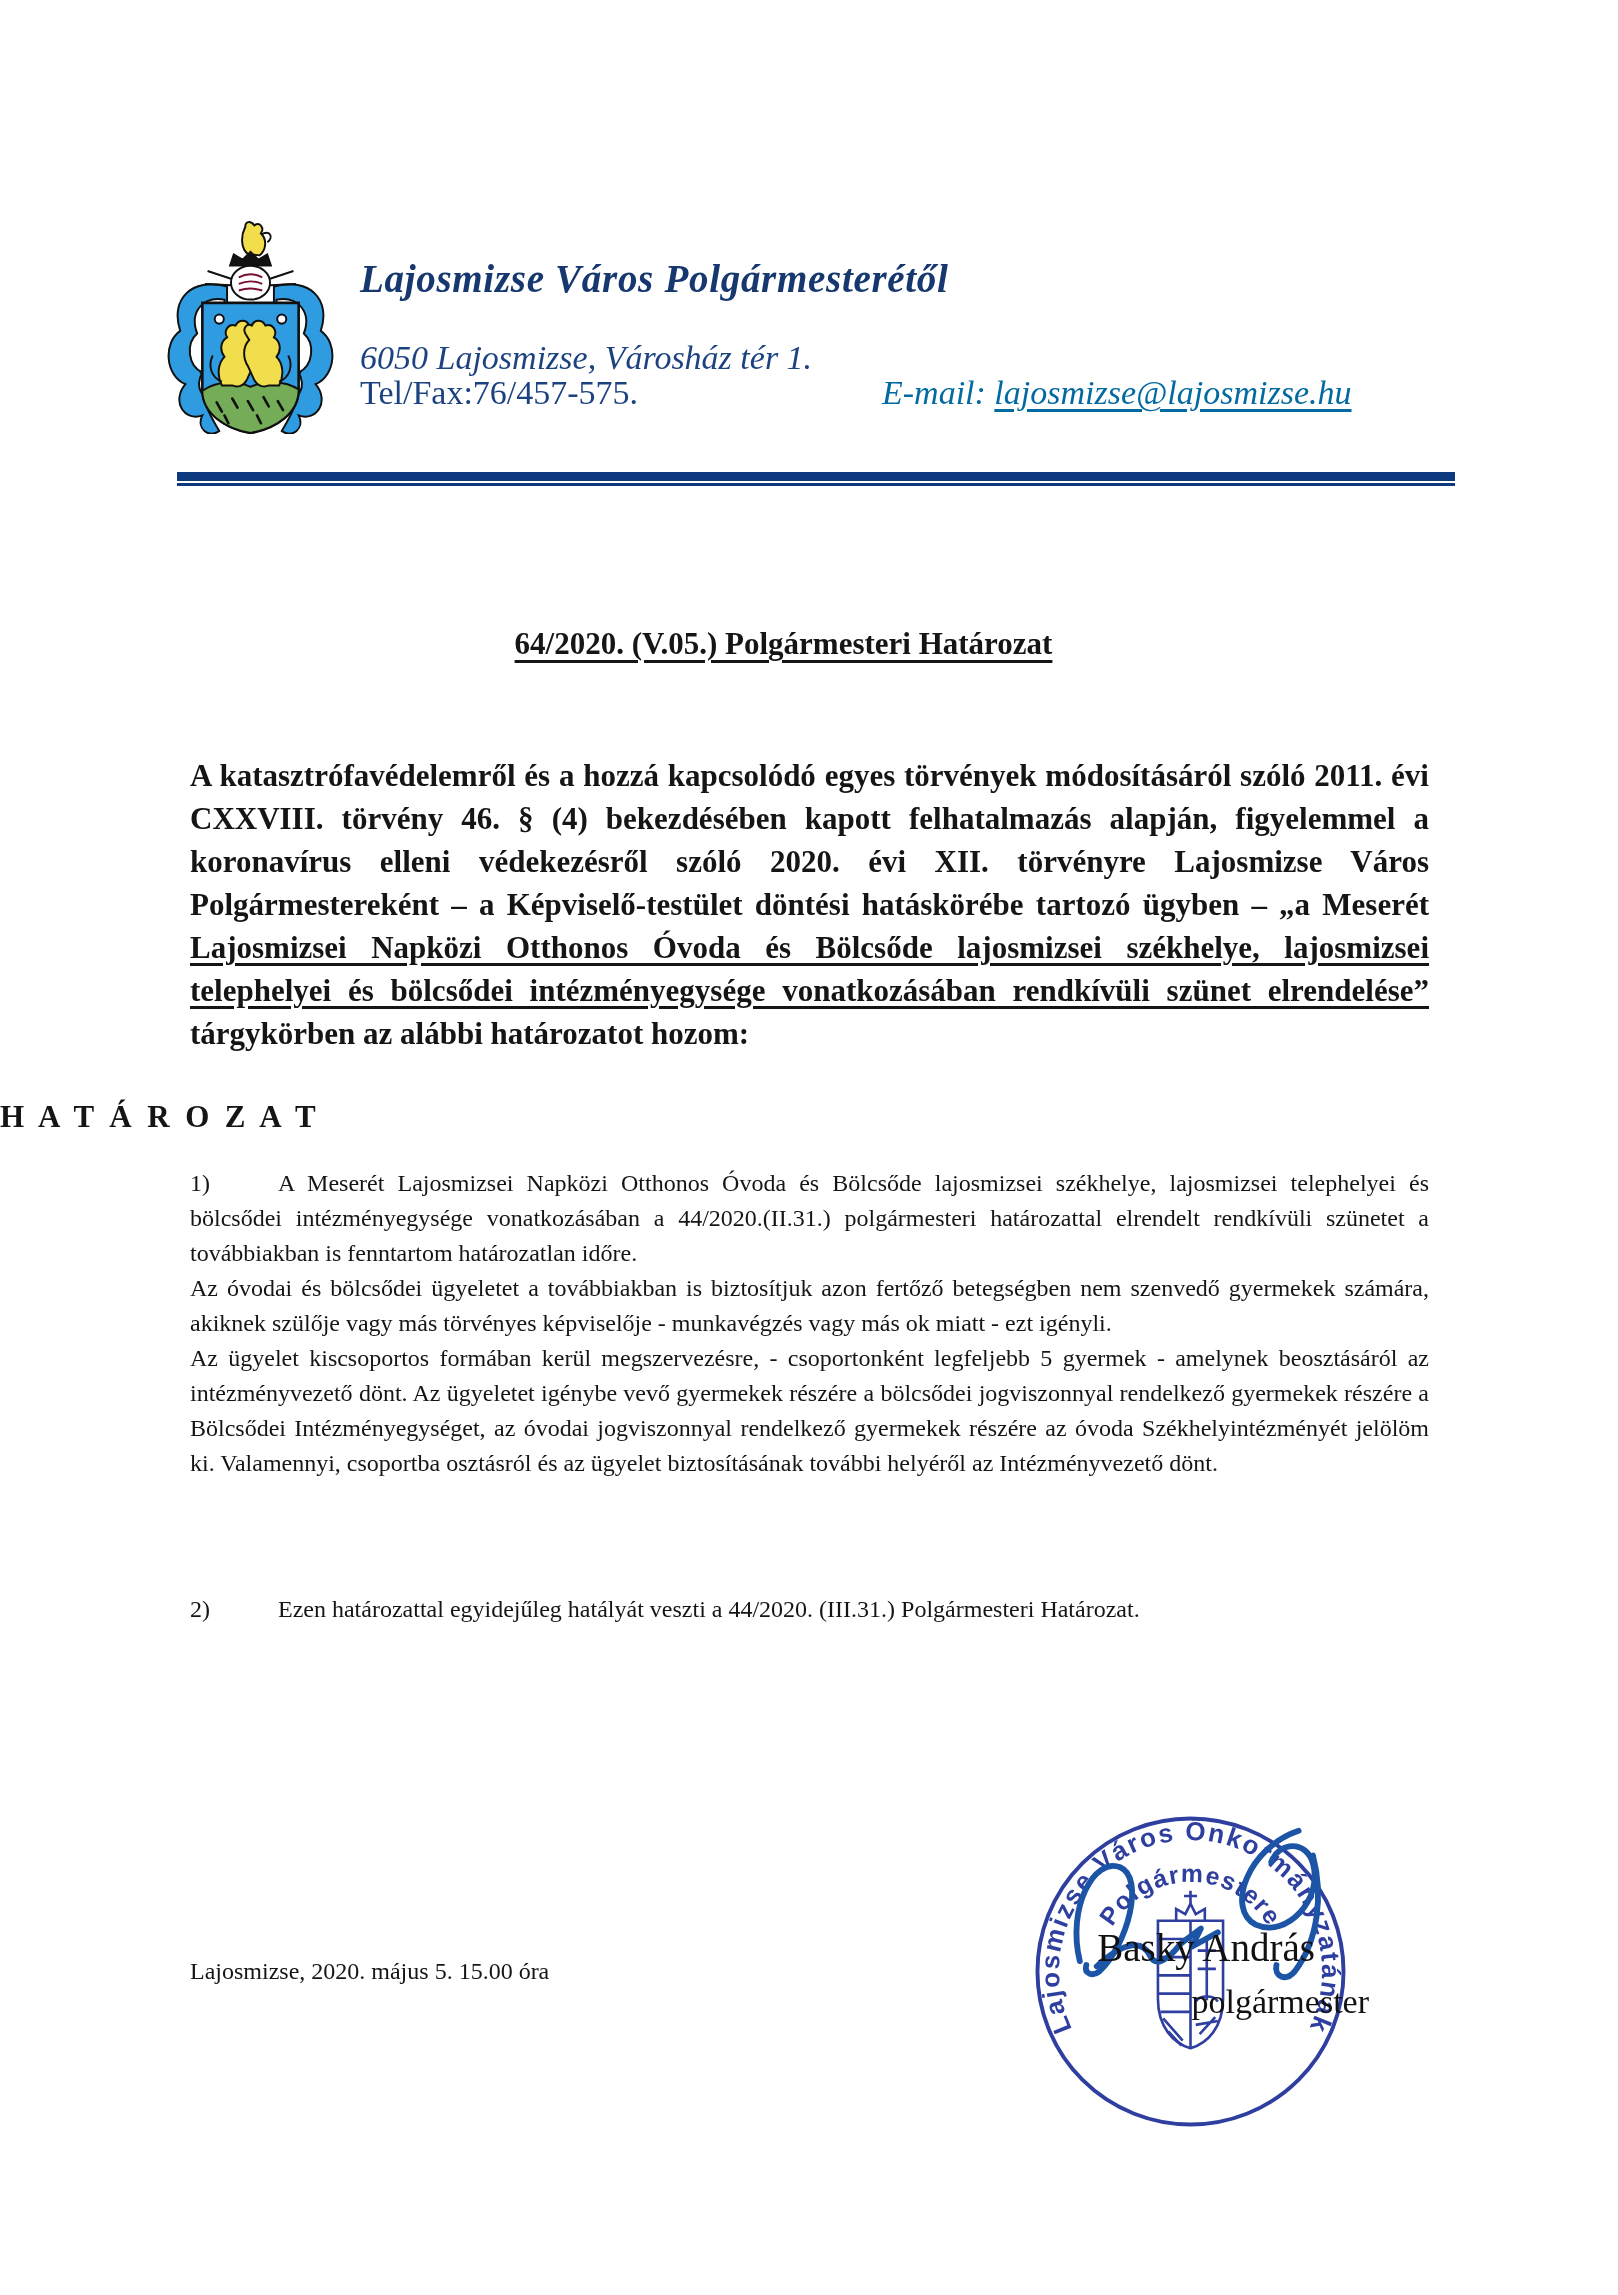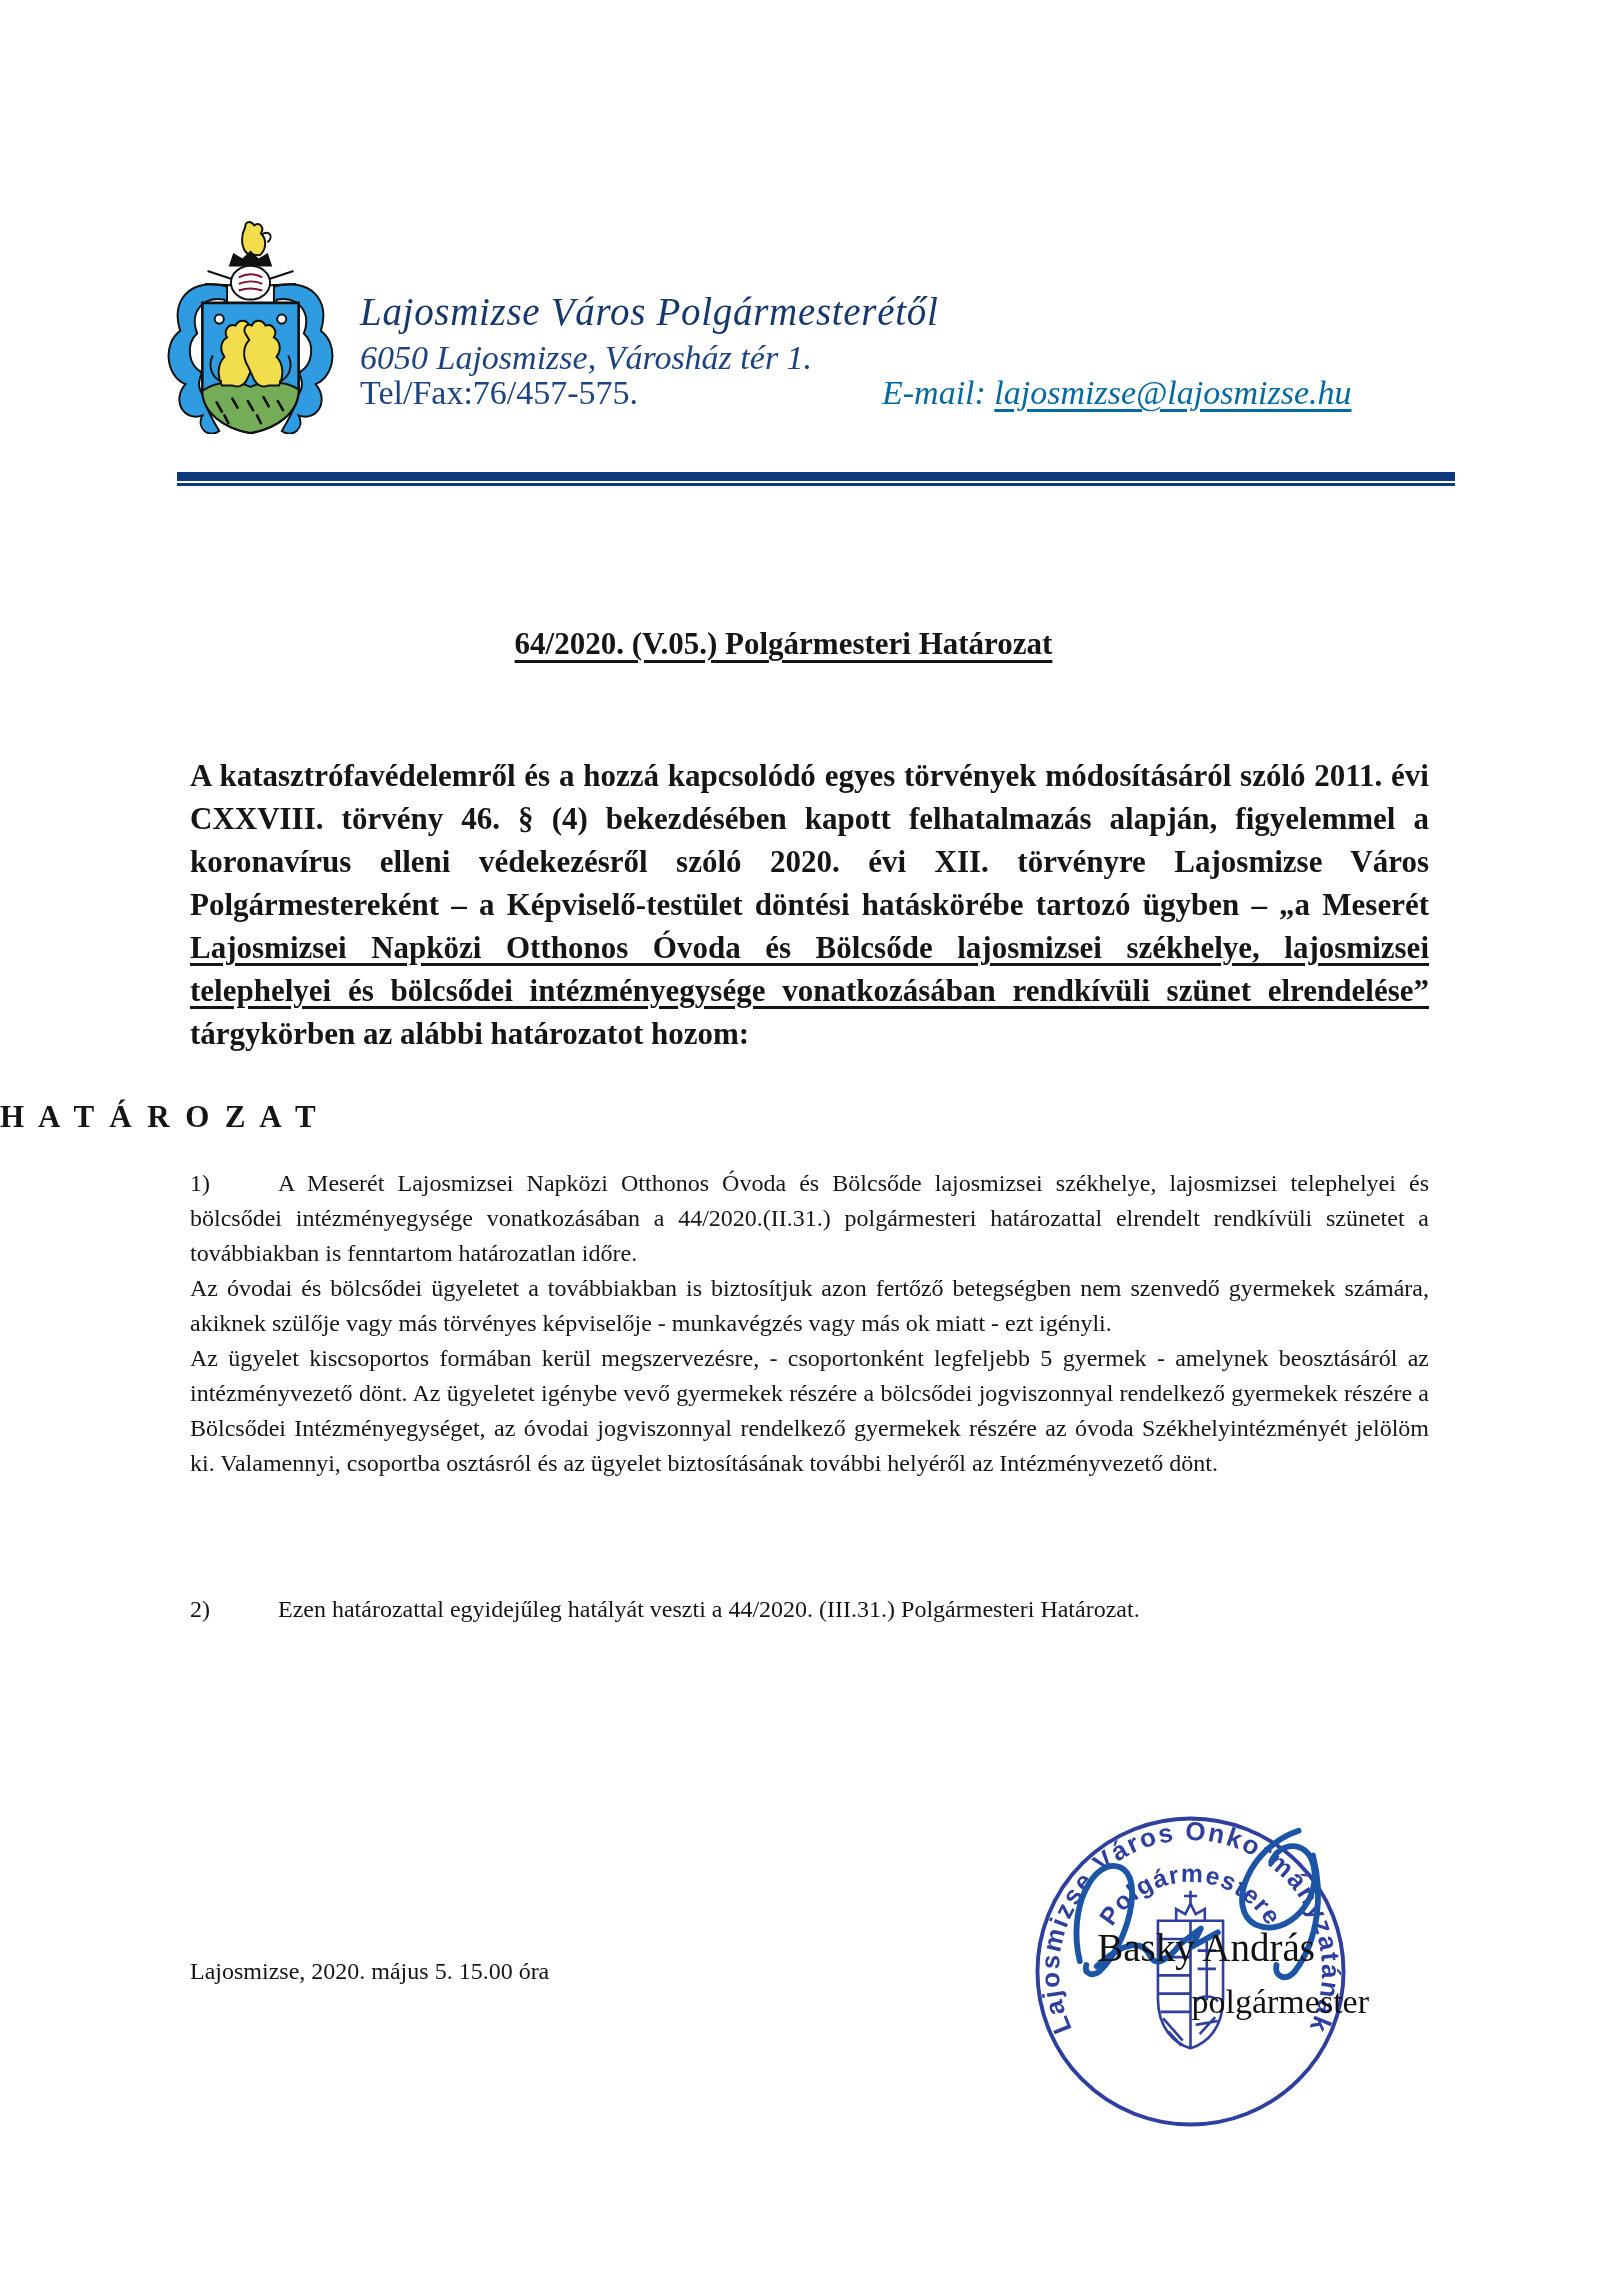--- a/index.html
+++ b/index.html
@@ -8,22 +8,22 @@
     width:1619px;height:2295px;
     background:#ffffff;
     font-family:"Liberation Serif", serif;
     color:#151515;
     overflow:hidden;
   }
   
   .logo{position:absolute;left:162px;top:214px;width:177px;height:220px;}
   .brand-name{
     position:absolute;left:360px;top:256px;
-    font-size:39px;font-weight:normal;font-style:italic;
-    color:#16386f;white-space:nowrap;letter-spacing:0.7px;margin-top:33px;
+    font-size:39px;font-weight:bold;font-style:italic;
+    color:#16386f;white-space:nowrap;letter-spacing:0.7px;
   }
   .brand-address{
     position:absolute;left:360px;top:339px;
     font-size:34px;font-style:italic;color:#1c4380;white-space:nowrap;
   }
   .brand-tel{
     position:absolute;left:360px;top:374px;
     font-size:34px;color:#1c4380;white-space:nowrap;
   }
   .brand-email{

